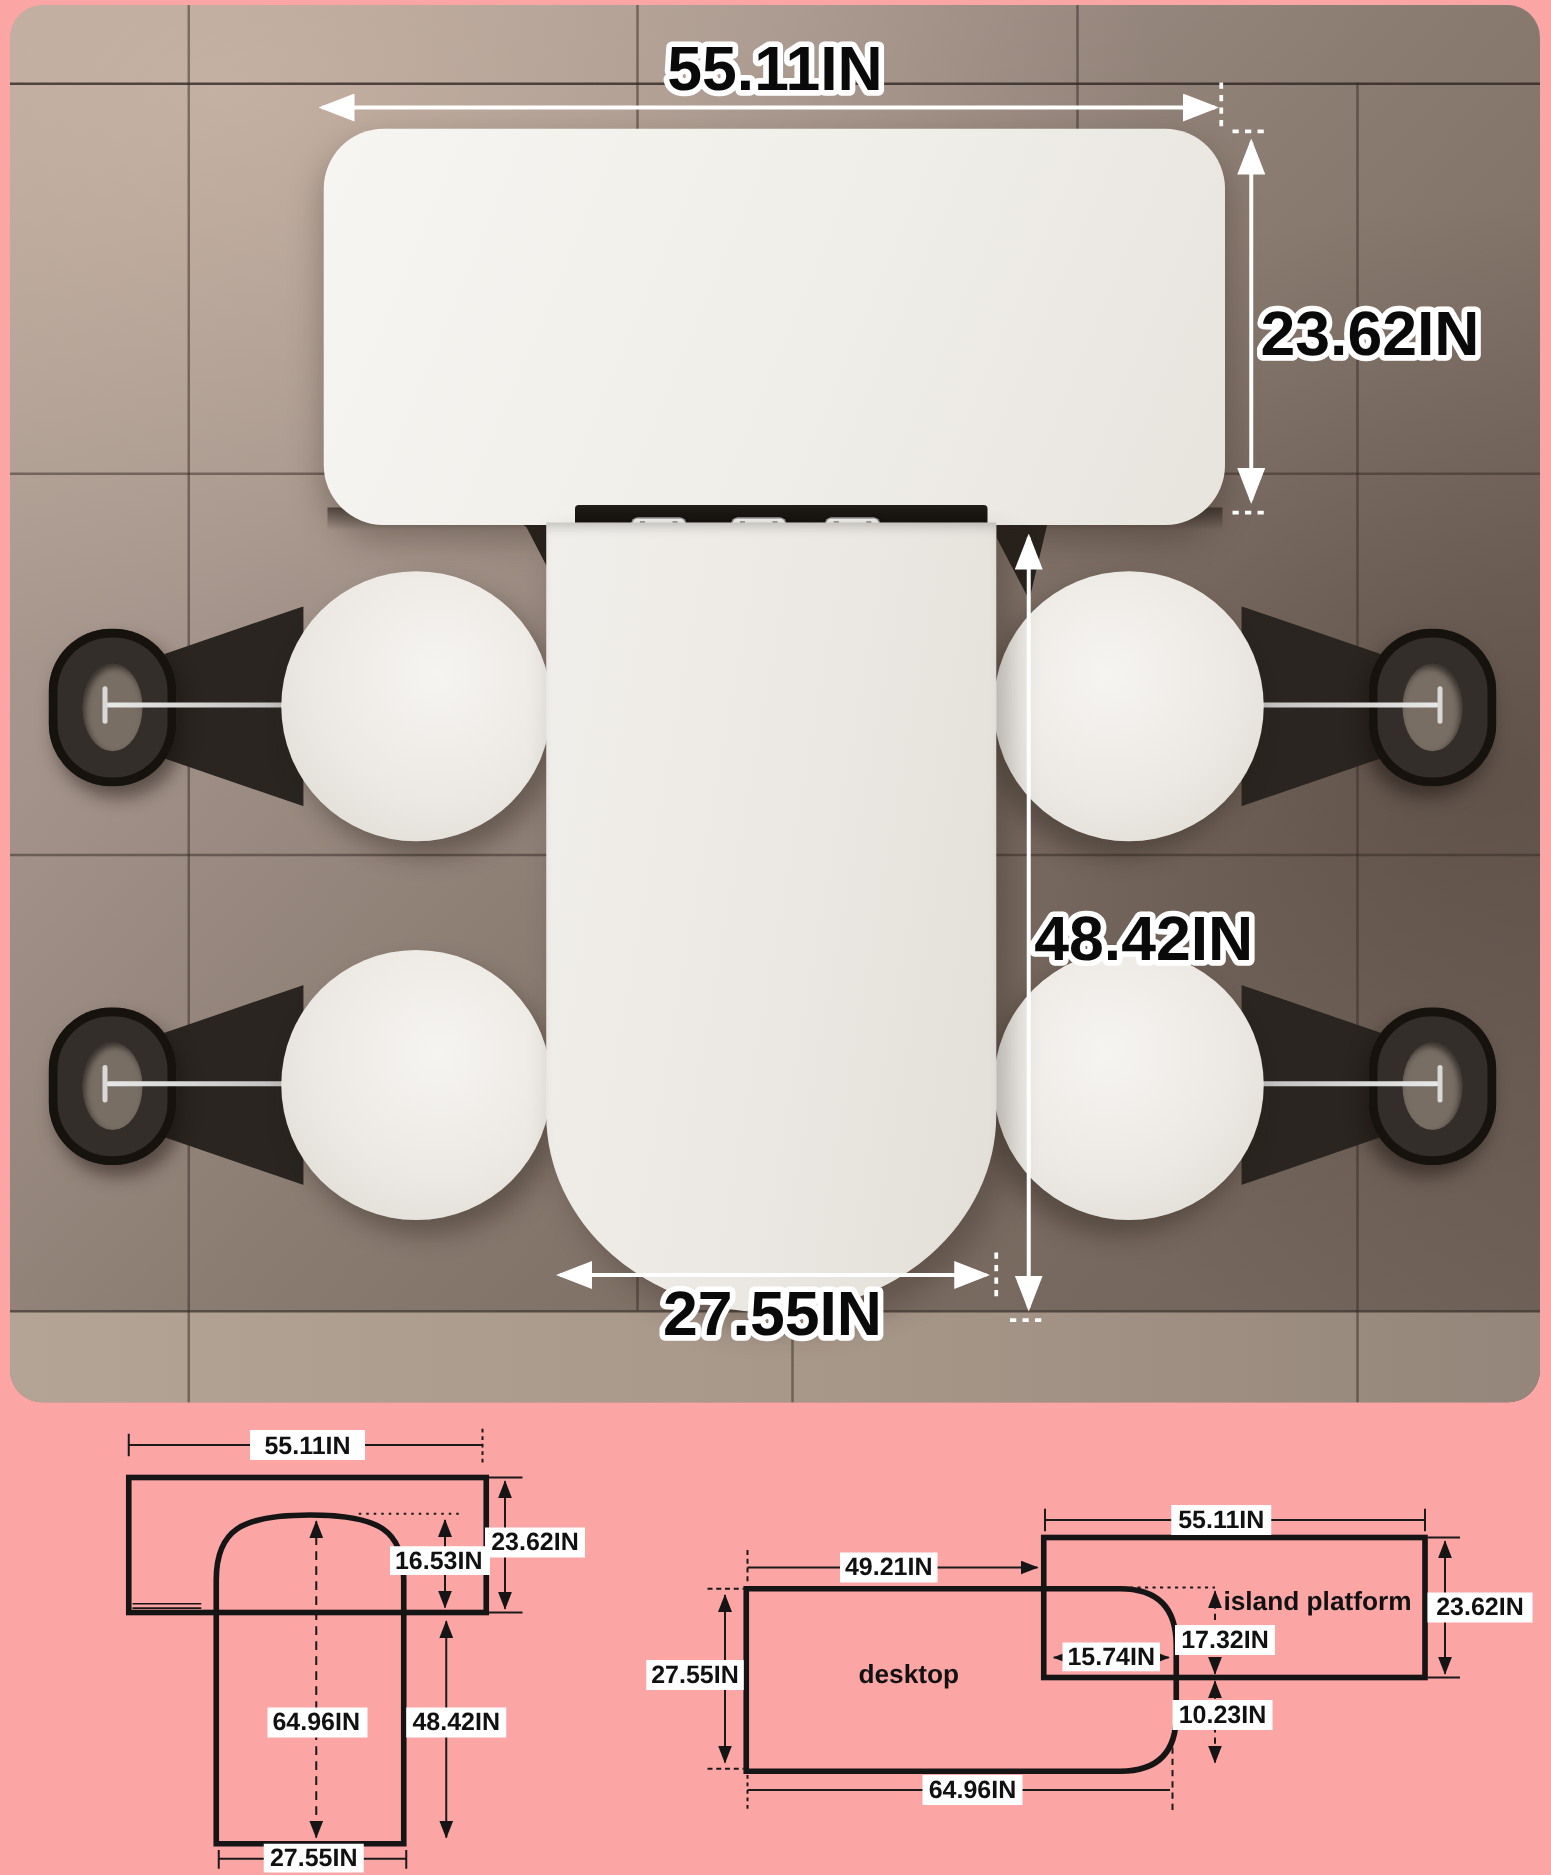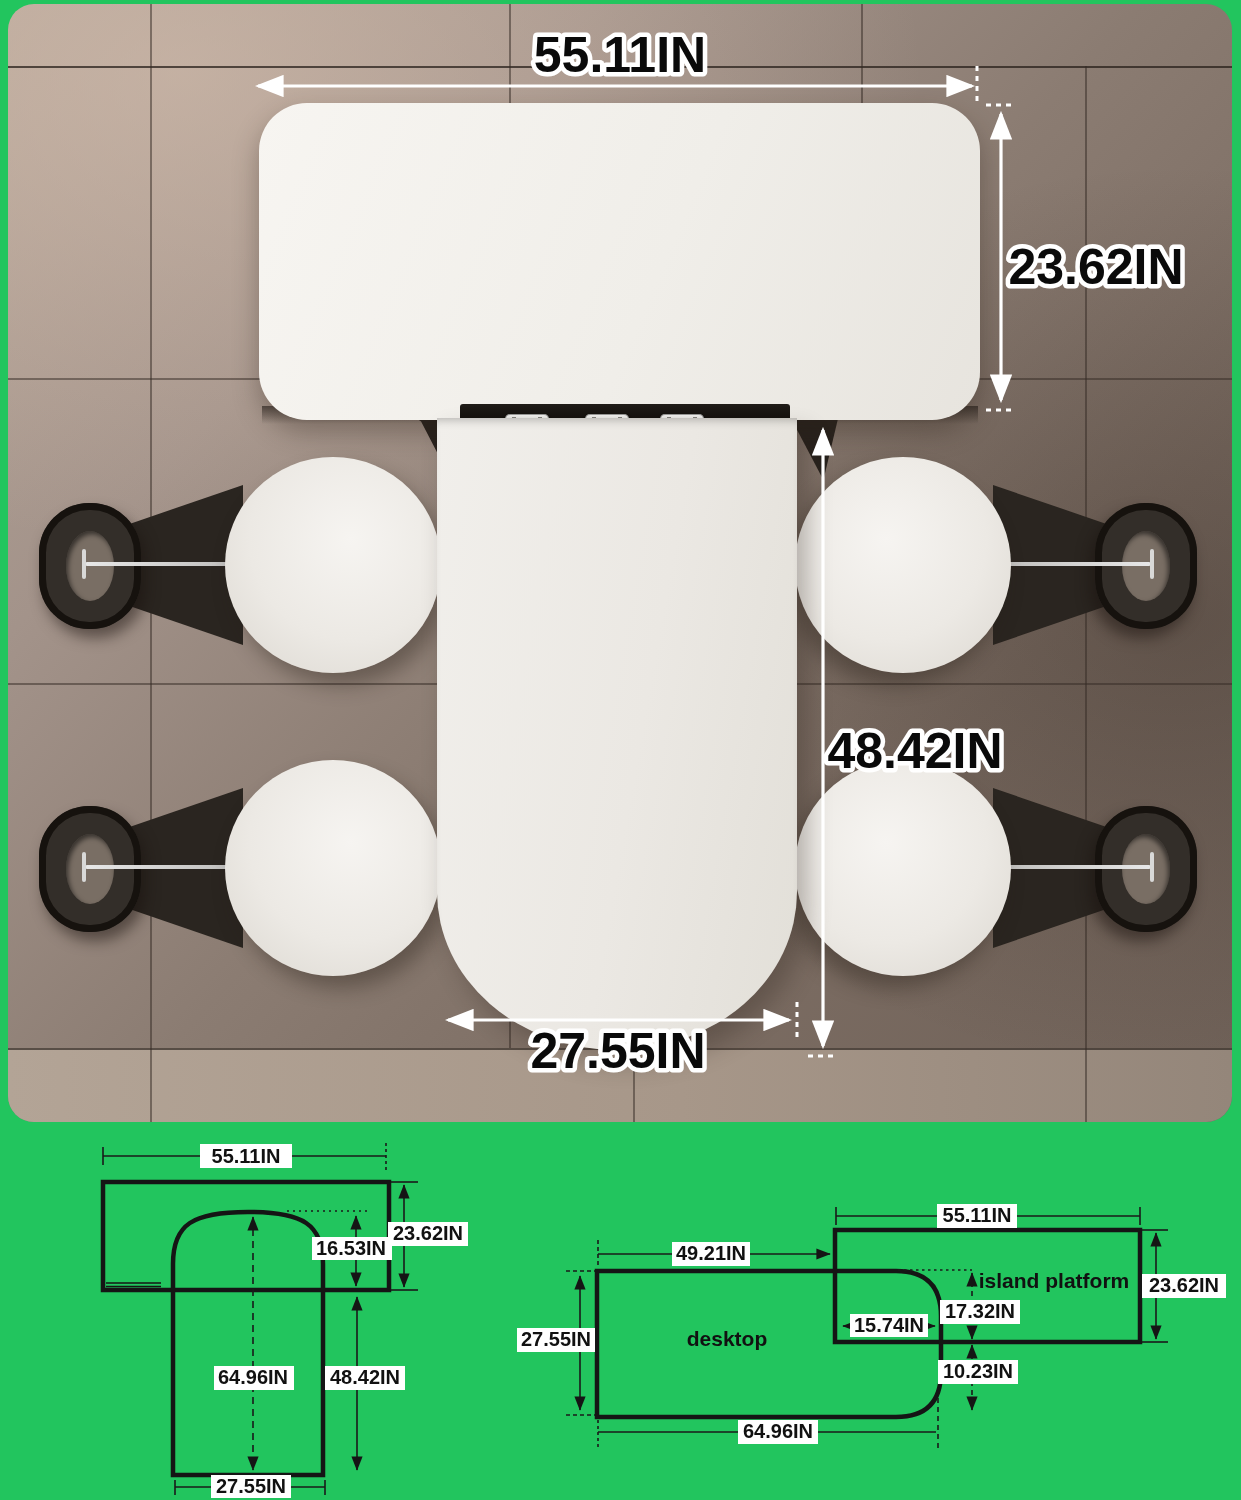--- a/index.html
+++ b/index.html
@@ -1,16 +1,16 @@
 <!DOCTYPE html>
 <html><head>
 <meta charset="utf-8">
 <style>
   html,body{margin:0;padding:0;background:#ffffff;}
-  .page{position:relative;width:1241px;height:1500px;background:#22c55e;overflow:hidden;
+  .page{position:relative;width:1241px;height:1500px;background:#fca5a5;overflow:hidden;
         font-family:"Liberation Sans",sans-serif;}
   
   .photo{position:absolute;left:8px;top:4px;width:1224px;height:1118px;border-radius:26px;overflow:hidden;
          background:
            radial-gradient(1200px 760px at 14% 6%, rgba(214,192,176,.55), rgba(214,192,176,0) 62%),
            radial-gradient(900px 700px at 96% 55%, rgba(38,28,22,.30), rgba(38,28,22,0) 65%),
            linear-gradient(133deg,#b5a497 0%,#a3938a 26%,#8b7c72 50%,#7b6c62 72%,#6e6057 100%);}
   .floor-bottom{position:absolute;left:0;top:1044px;width:100%;height:74px;
          background:linear-gradient(to right,#b3a496,#a79789 55%,#94867a);}
   .grout{position:absolute;background:rgba(52,42,36,.5);}

